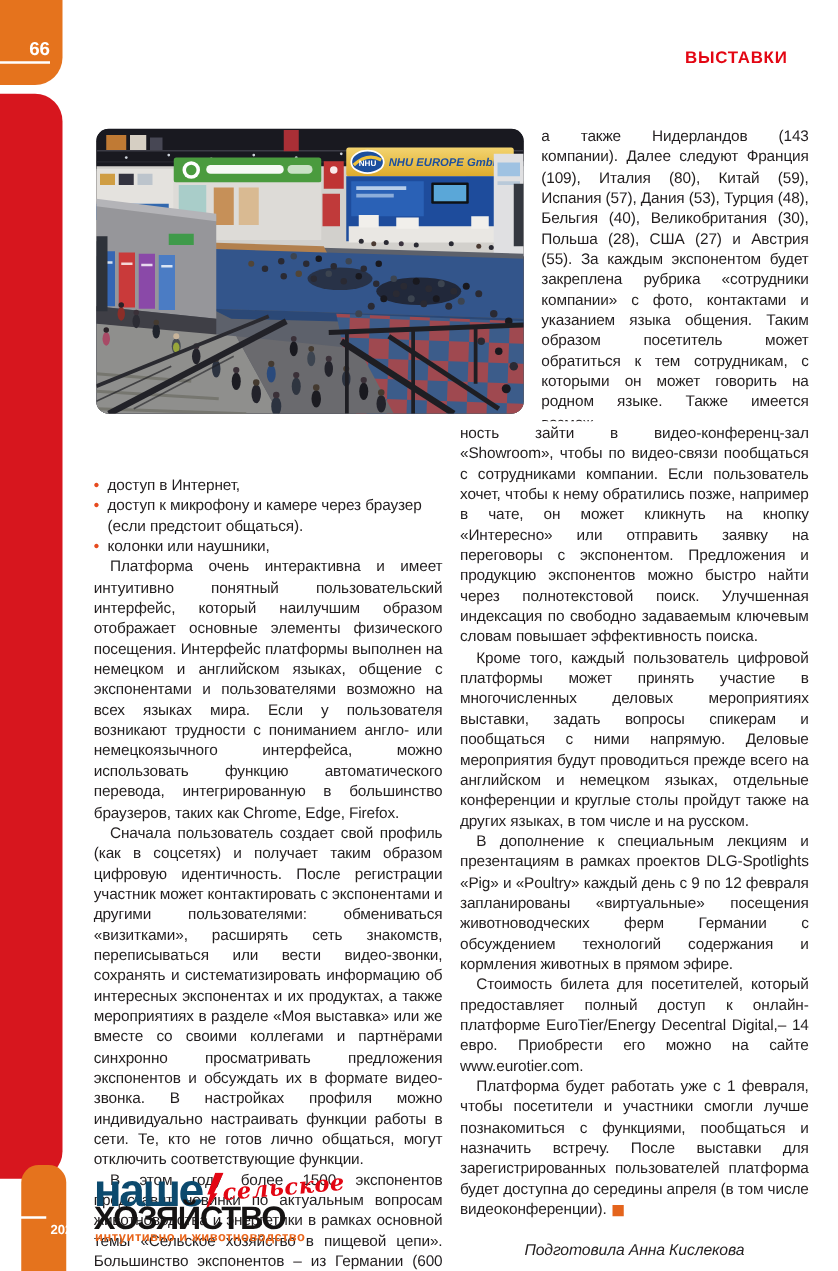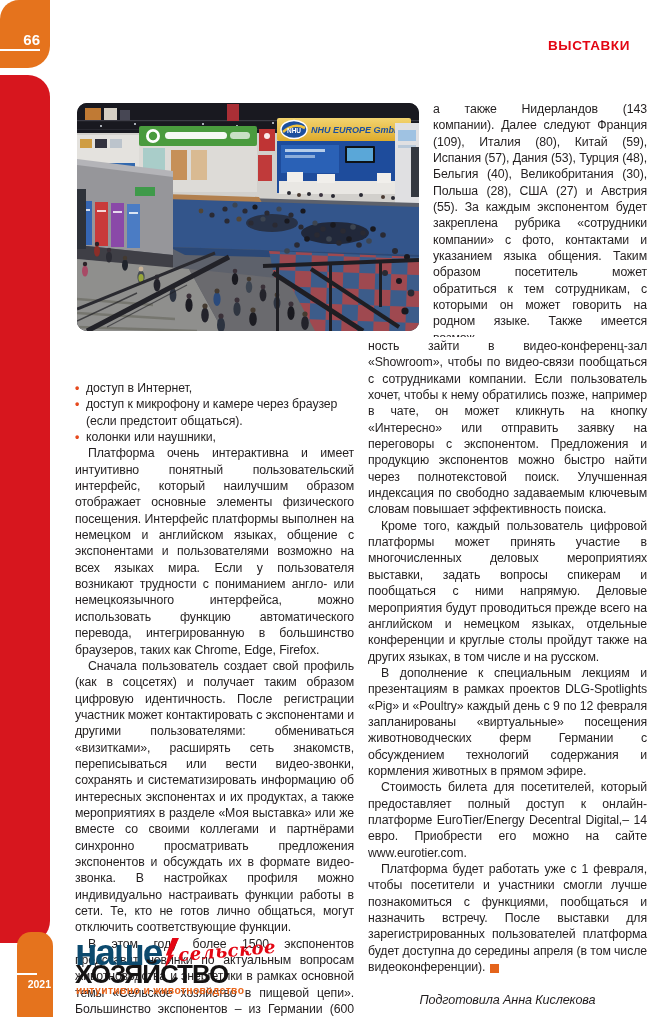--- a/index.html
+++ b/index.html
@@ -1,32 +1,32 @@
 <!DOCTYPE html>
 <html lang="ru"><head>
 <meta charset="utf-8">
 <style>
   html,body{margin:0;padding:0;background:#ffffff;}
   .page{position:relative;width:670px;height:1017px;background:#ffffff;overflow:hidden;
-        font-family:"Liberation Sans",sans-serif;color:#221e1f;border-radius:19px;}
+        font-family:"Liberation Sans",sans-serif;color:#221e1f;}
 
   
   .tab-top{position:absolute;left:0;top:0;width:50px;height:68px;background:#e5731d;
            border-radius:0 0 22px 0;z-index:2;}
   .page-num{position:absolute;left:0;top:32px;width:40px;text-align:right;z-index:3;
             color:#fff;font-weight:bold;font-size:15px;line-height:1;
             border-bottom:2px solid #fff;padding-bottom:2px;}
   .red-bar{position:absolute;left:0;top:75px;width:50px;height:868px;background:#d7161e;
            border-radius:0 22px 22px 0;z-index:1;}
   .tab-bottom{position:absolute;left:17px;top:932px;width:36px;height:85px;background:#e5731d;
               border-radius:14px 14px 0 0;z-index:2;}
   .issue-num{position:absolute;left:0;top:956px;width:37px;text-align:left;z-index:4;
              color:#fff;font-weight:bold;font-size:15px;line-height:1;
              border-bottom:2px solid #fff;padding-bottom:2px;}
-  .issue-year{position:absolute;left:11px;top:979px;width:40px;text-align:right;z-index:4;
+  .issue-year{position:absolute;left:32px;top:979px;width:40px;text-align:center;z-index:4;
               color:#fff;font-weight:bold;font-size:10.5px;line-height:1;}
 
   
   .section-header{position:absolute;left:548px;top:38px;color:#e30613;font-weight:bold;
                   font-size:13.5px;letter-spacing:.6px;}
 
   
   .photo{position:absolute;left:77px;top:103px;width:342px;height:228px;border-radius:10px;
          overflow:hidden;background:#23232a;}
 

